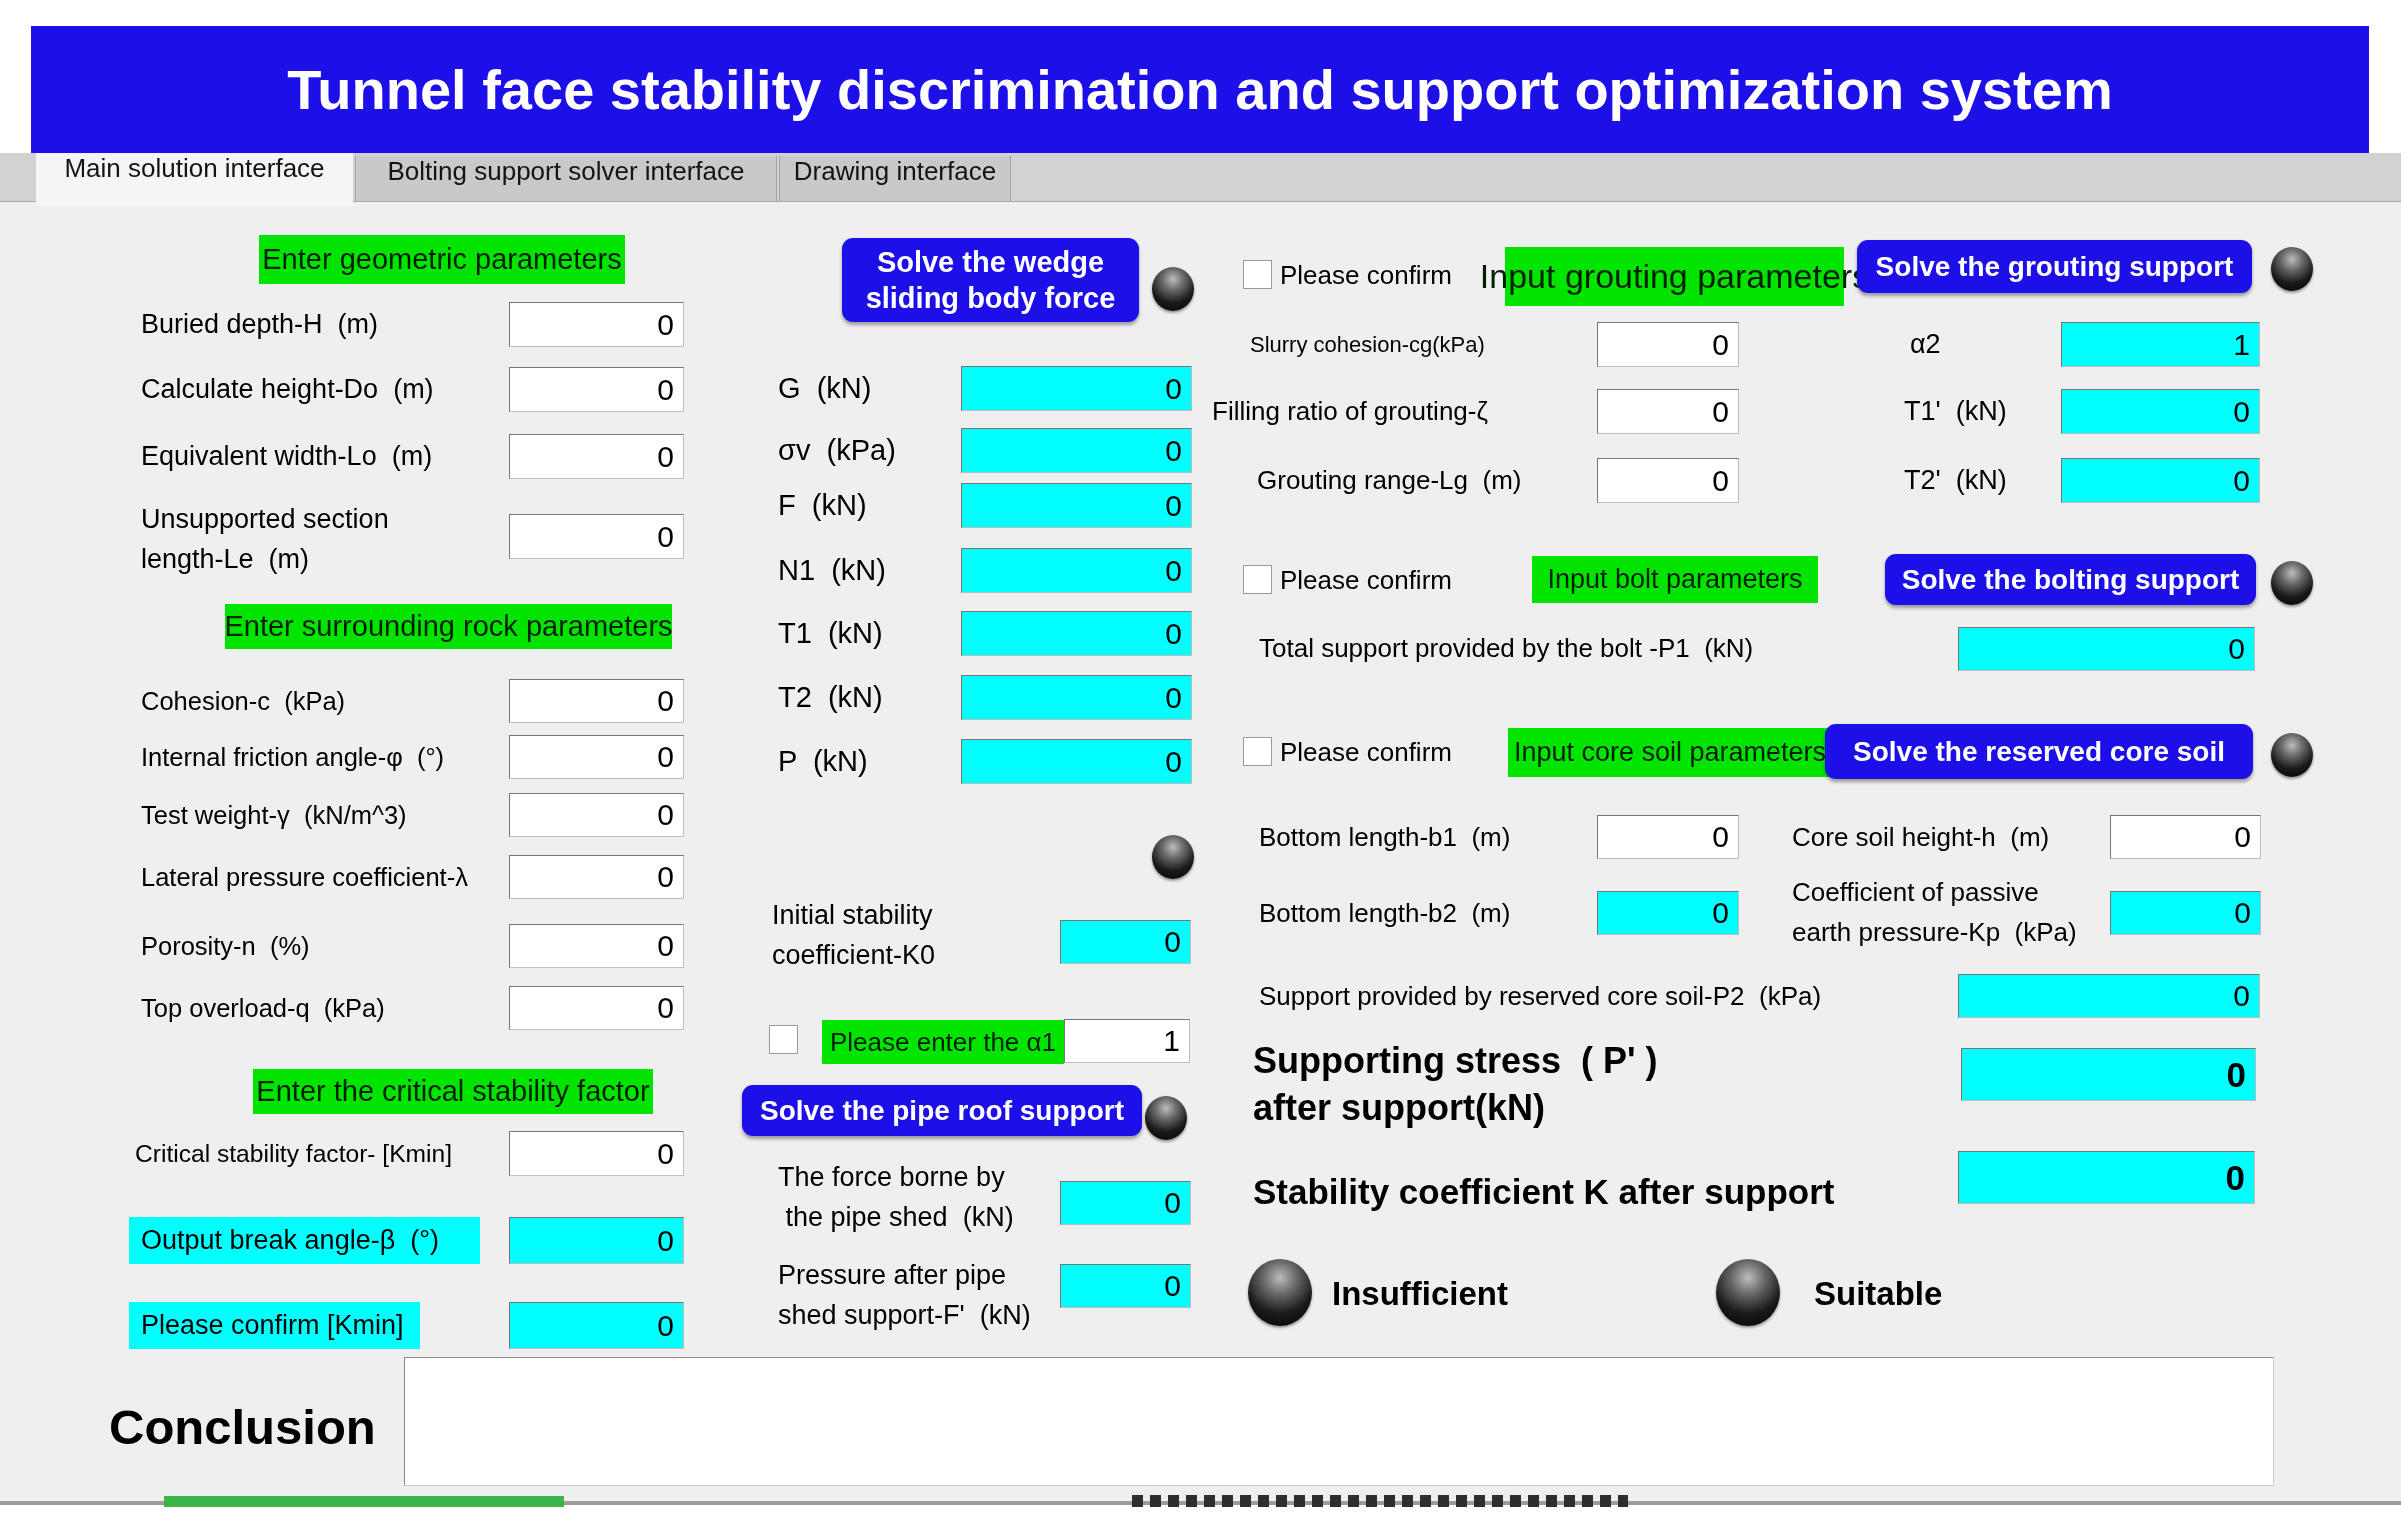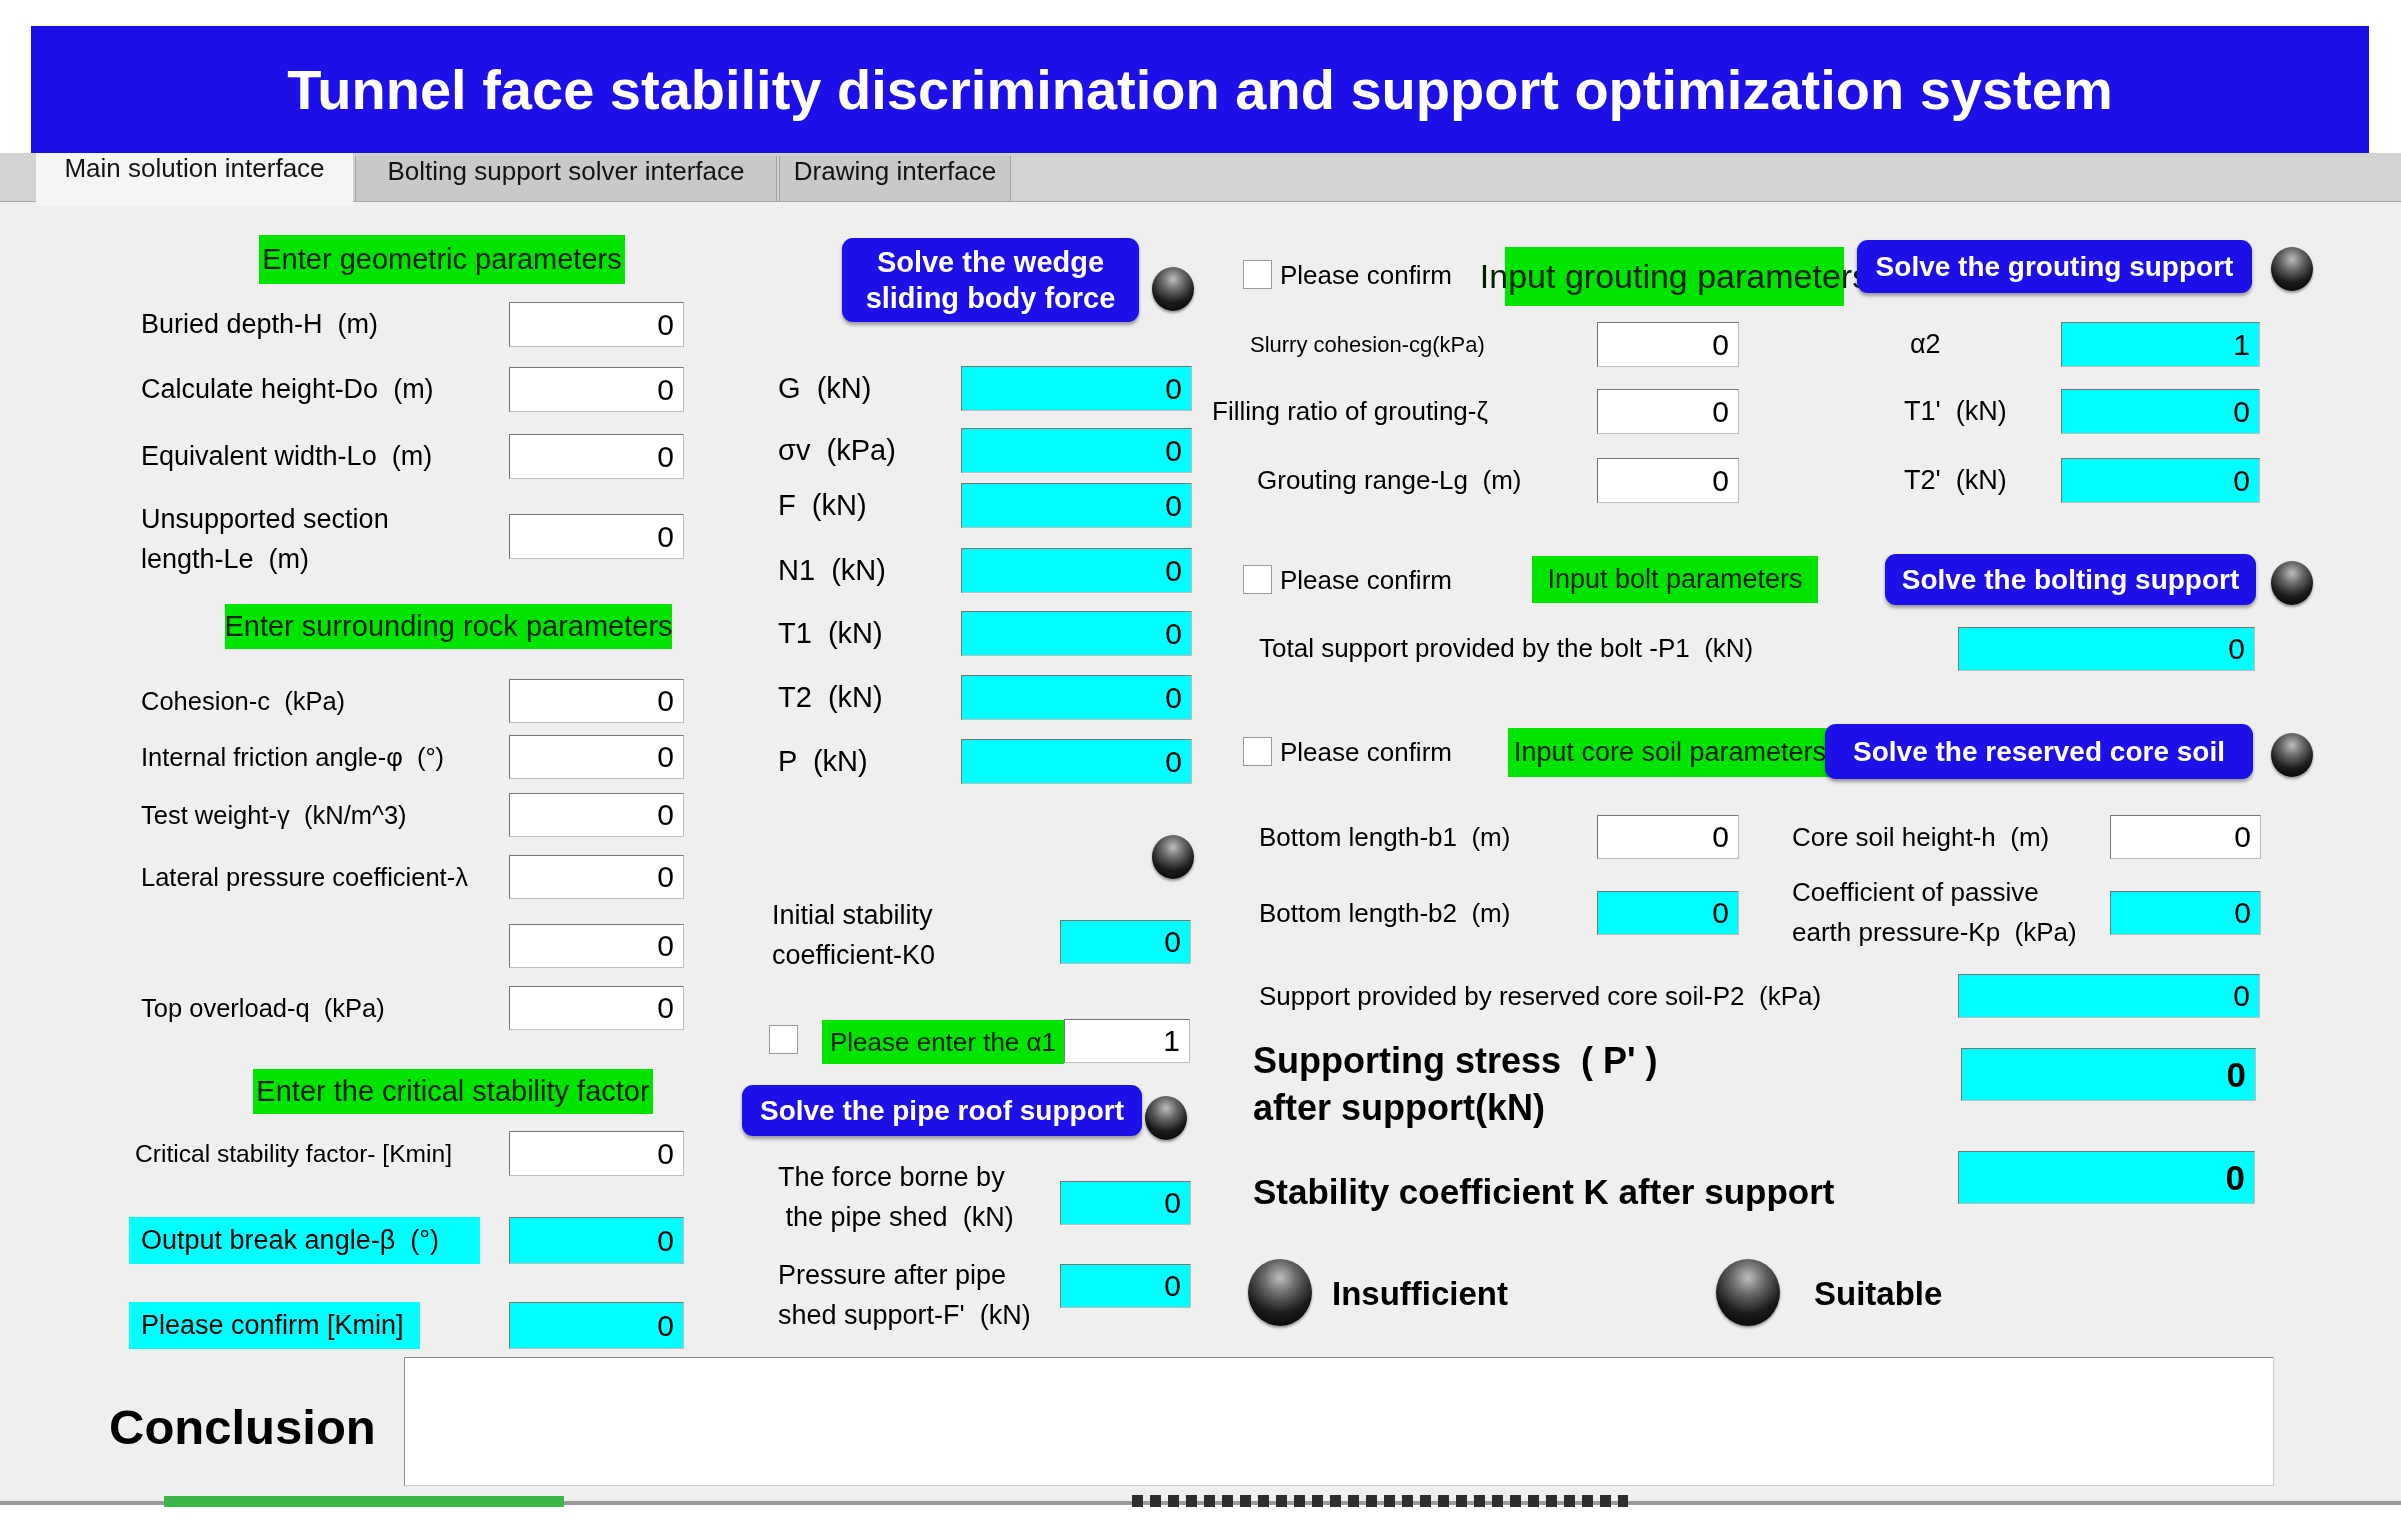--- a/index.html
+++ b/index.html
@@ -85,20 +85,21 @@
 
   <div class="abs lbl" style="left:141px;top:735px;width:364px;height:44px;font-size:25.5px;">Internal friction angle-φ  (°)</div>
   <div class="abs vbox" style="left:509px;top:735px;width:175px;height:44px;">0</div>
 
   <div class="abs lbl" style="left:141px;top:793px;width:364px;height:44px;font-size:25.5px;">Test weight-γ  (kN/m^3)</div>
   <div class="abs vbox" style="left:509px;top:793px;width:175px;height:44px;">0</div>
 
   <div class="abs lbl" style="left:141px;top:855px;width:364px;height:44px;font-size:25.5px;">Lateral pressure coefficient-λ</div>
   <div class="abs vbox" style="left:509px;top:855px;width:175px;height:44px;">0</div>
 
+  <div class="abs lbl" style="left:141px;top:924px;width:364px;height:44px;font-size:25.5px;">Porosity-n  (%)</div>
   <div class="abs vbox" style="left:509px;top:924px;width:175px;height:44px;">0</div>
 
   <div class="abs lbl" style="left:141px;top:986px;width:364px;height:44px;font-size:25.5px;">Top overload-q  (kPa)</div>
   <div class="abs vbox" style="left:509px;top:986px;width:175px;height:44px;">0</div>
 
   <div class="abs gbar" style="left:253px;top:1069px;width:400px;height:45px;font-size:29px;">Enter the critical stability factor</div>
 
   <div class="abs lbl" style="left:135px;top:1131px;width:371px;height:45px;font-size:24.6px;">Critical stability factor- [Kmin]</div>
   <div class="abs vbox" style="left:509px;top:1131px;width:175px;height:45px;">0</div>
 

